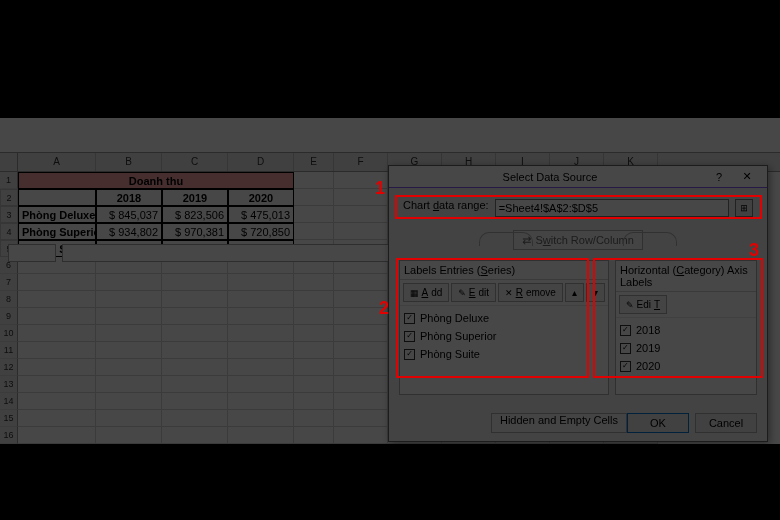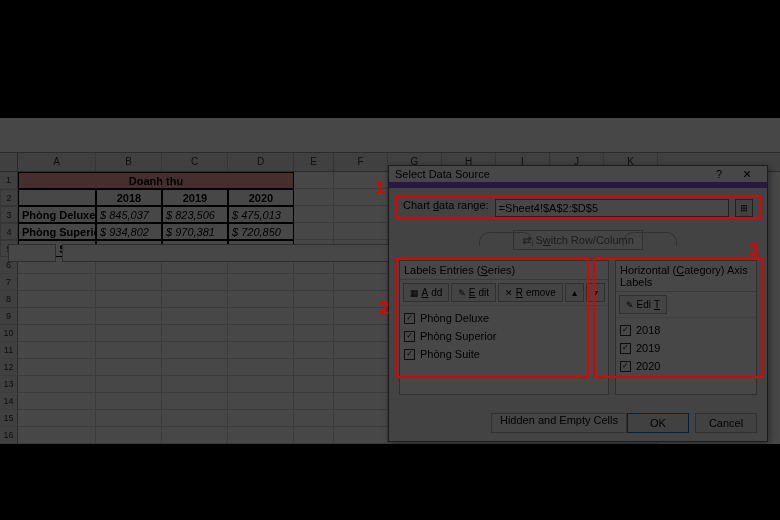--- a/index.html
+++ b/index.html
@@ -13,26 +13,26 @@
   .formula-bar { width:340px; height:18px; background:#fff; border:1px solid #a6a6a6; }
   .col-headers { display:flex; background:#e6e6e6; border-top:1px solid #999; border-bottom:1px solid #999; margin-top:34px;}
   .ch { height:18px; border-right:1px solid #c0c0c0; font-size:10px; text-align:center; line-height:18px; color:#333; }
   .rows { }
   .rw { display:flex; height:17px; }
   .cell { border-right:1px solid #d4d4d4; border-bottom:1px solid #d4d4d4; font-size:11px; padding:0 3px; line-height:17px; white-space:nowrap; overflow:hidden;}
   .c0{width:18px;background:#e6e6e6;text-align:center;color:#333;font-size:9px;border-right:1px solid #999;}
   .cA{width:78px;}.cB{width:66px;}.cC{width:66px;}.cD{width:66px;}.cE{width:40px;}.cF,.cG,.cH,.cI,.cJ,.cK{width:54px;}
   .hdr-merge { font-weight:bold; text-align:center; background:#fca5a5;}
   .b{font-weight:bold;}
-  .r{text-align:left;font-style:italic;}
+  .r{text-align:right;}
   .tbl-border .cell { border:1px solid #000; }
 
   
   .dialog { position:absolute; left:388px; top:165px; width:380px; background:#f0f0f0; border:1px solid #646464; box-shadow:2px 2px 8px rgba(0,0,0,0.4); z-index:40; font-size:11px; color:#000; }
-  .titlebar { height:22px; background:#fff; display:flex; align-items:center; padding:0 6px; border-bottom:6px solid #8b5cf6; position:relative;}
+  .titlebar { height:22px; background:#fff; display:flex; align-items:center; padding:0 6px; border-bottom:1px solid #8b5cf6; position:relative;text-align:center;}
   .titlebar .ttl { flex:1; font-size:11px; }
   .titlebar .wbtn { width:28px; height:22px; display:flex; align-items:center; justify-content:center; font-size:11px; cursor:pointer;}
   .dlg-body { padding:8px 10px 10px; }
   .fld-row { display:flex; gap:6px; margin-bottom:10px; padding:3px 4px;}
   .fld-lbl { font-size:11px; }
   .fld-lbl u{text-decoration:underline;}
   .fld-input { flex:1; height:18px; border:1px solid #7a7a7a; background:#fff; font-size:11px; padding:1px 3px; }
   .range-btn { width:18px; height:18px; border:1px solid #7a7a7a; background:#e8e8e8; display:flex; align-items:center; justify-content:center; font-size:9px; cursor:pointer;}
   .switch-row { text-align:center; margin:6px 0 10px; position:relative;}
   .switch-btn { display:inline-flex; align-items:center; gap:4px; height:20px; padding:0 8px; border:1px solid #acacac; background:#f4f4f4; font-size:11px; cursor:pointer; color:#666;}

